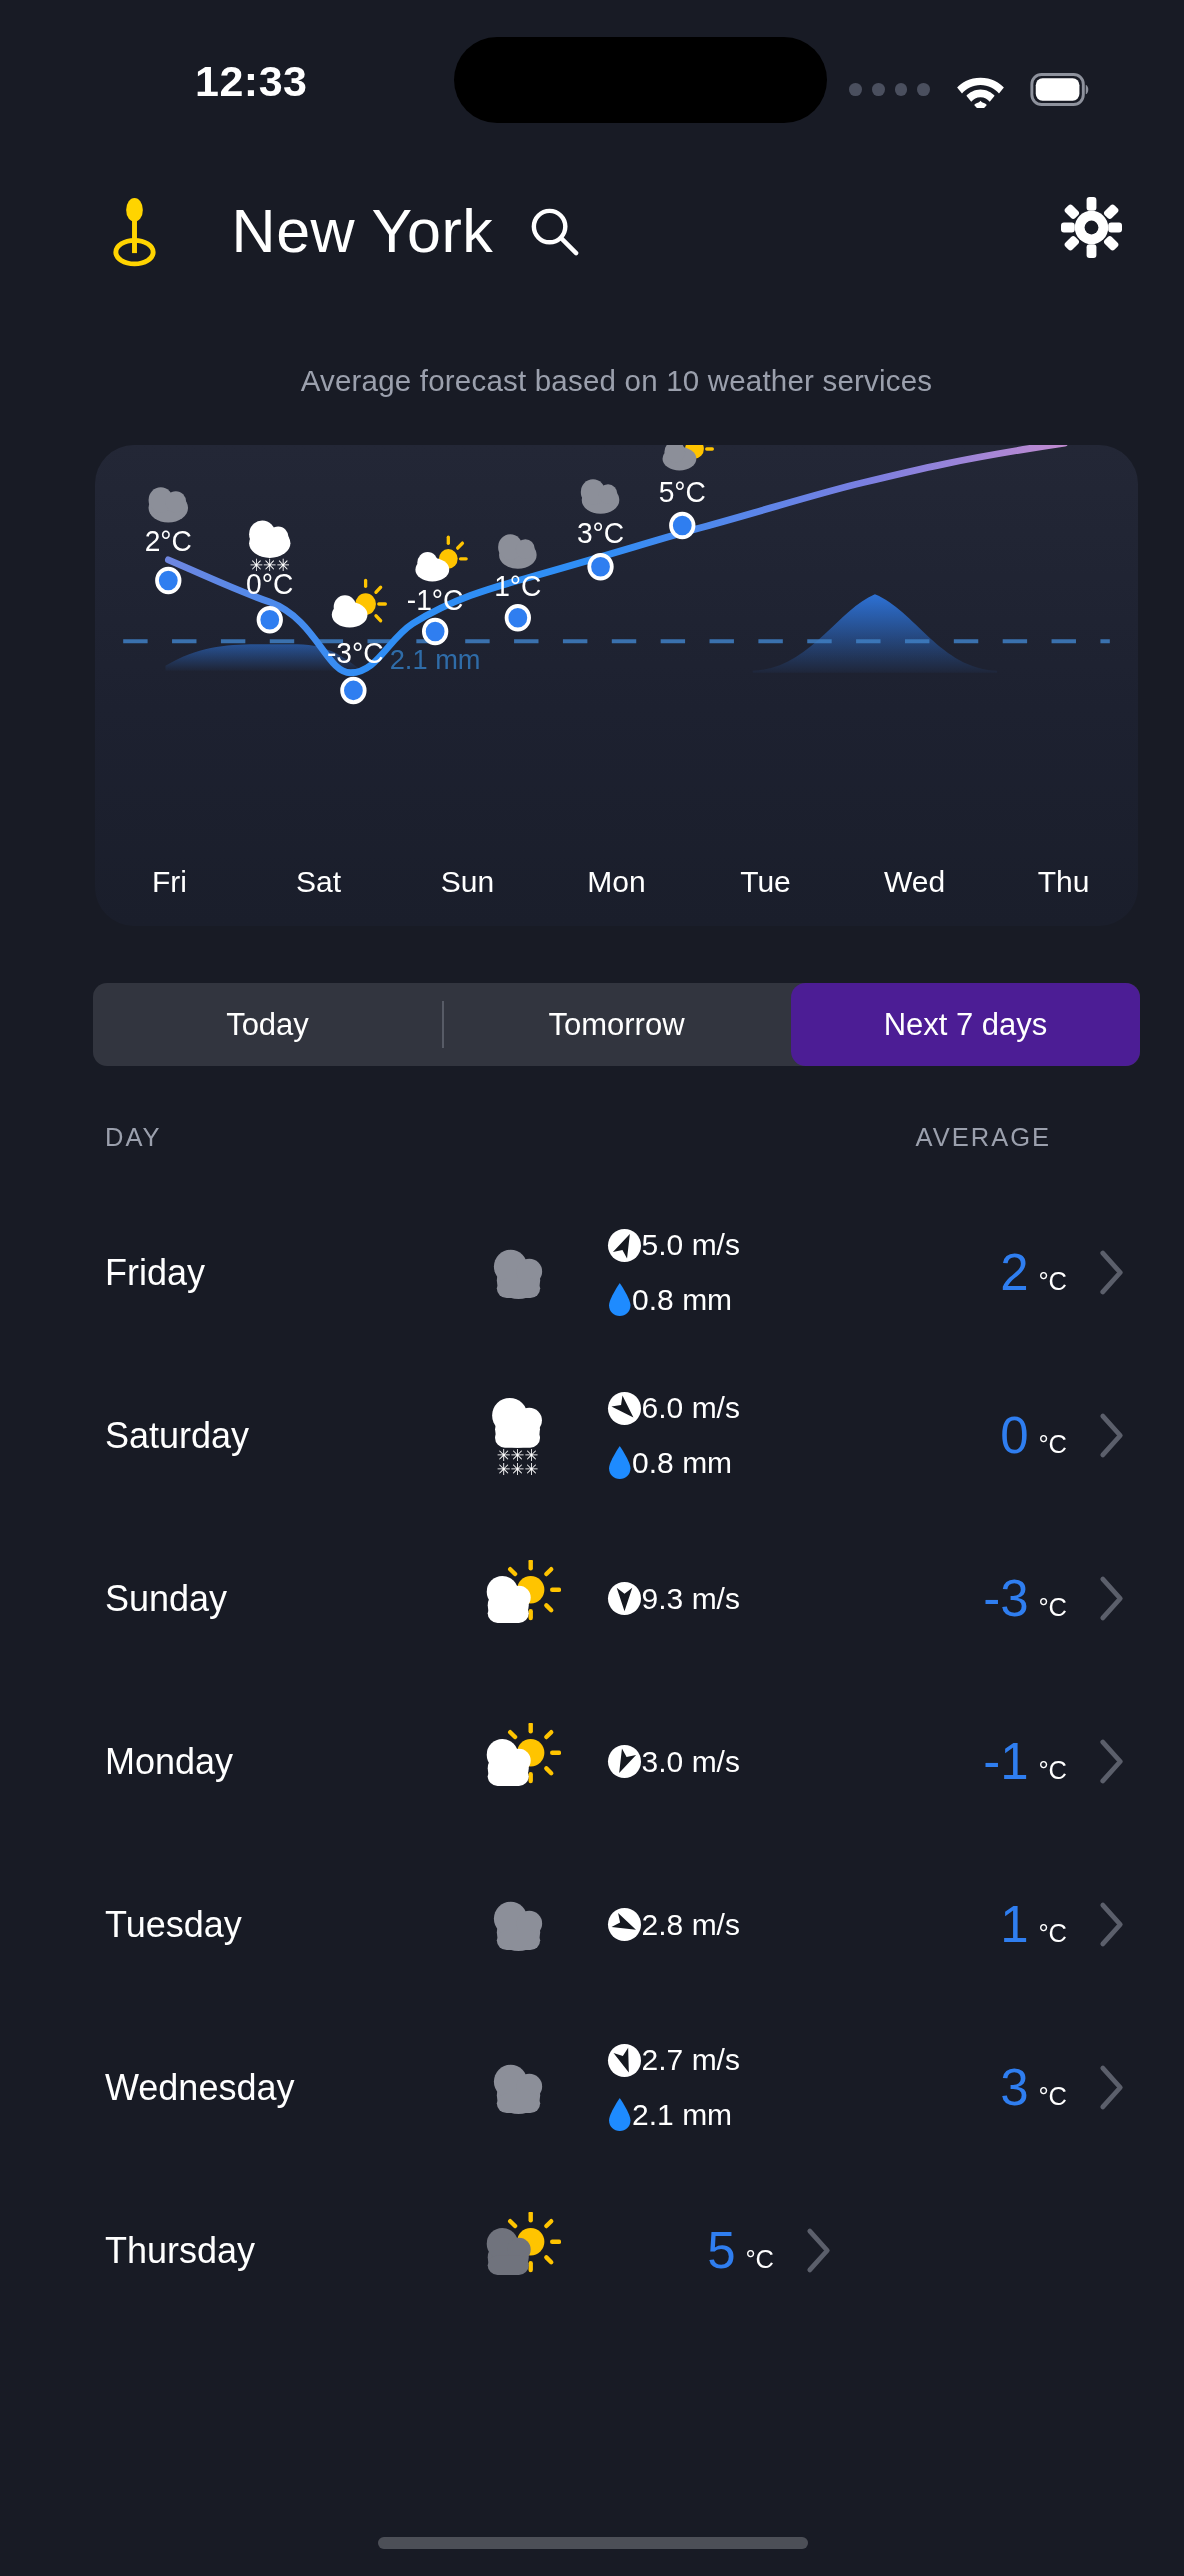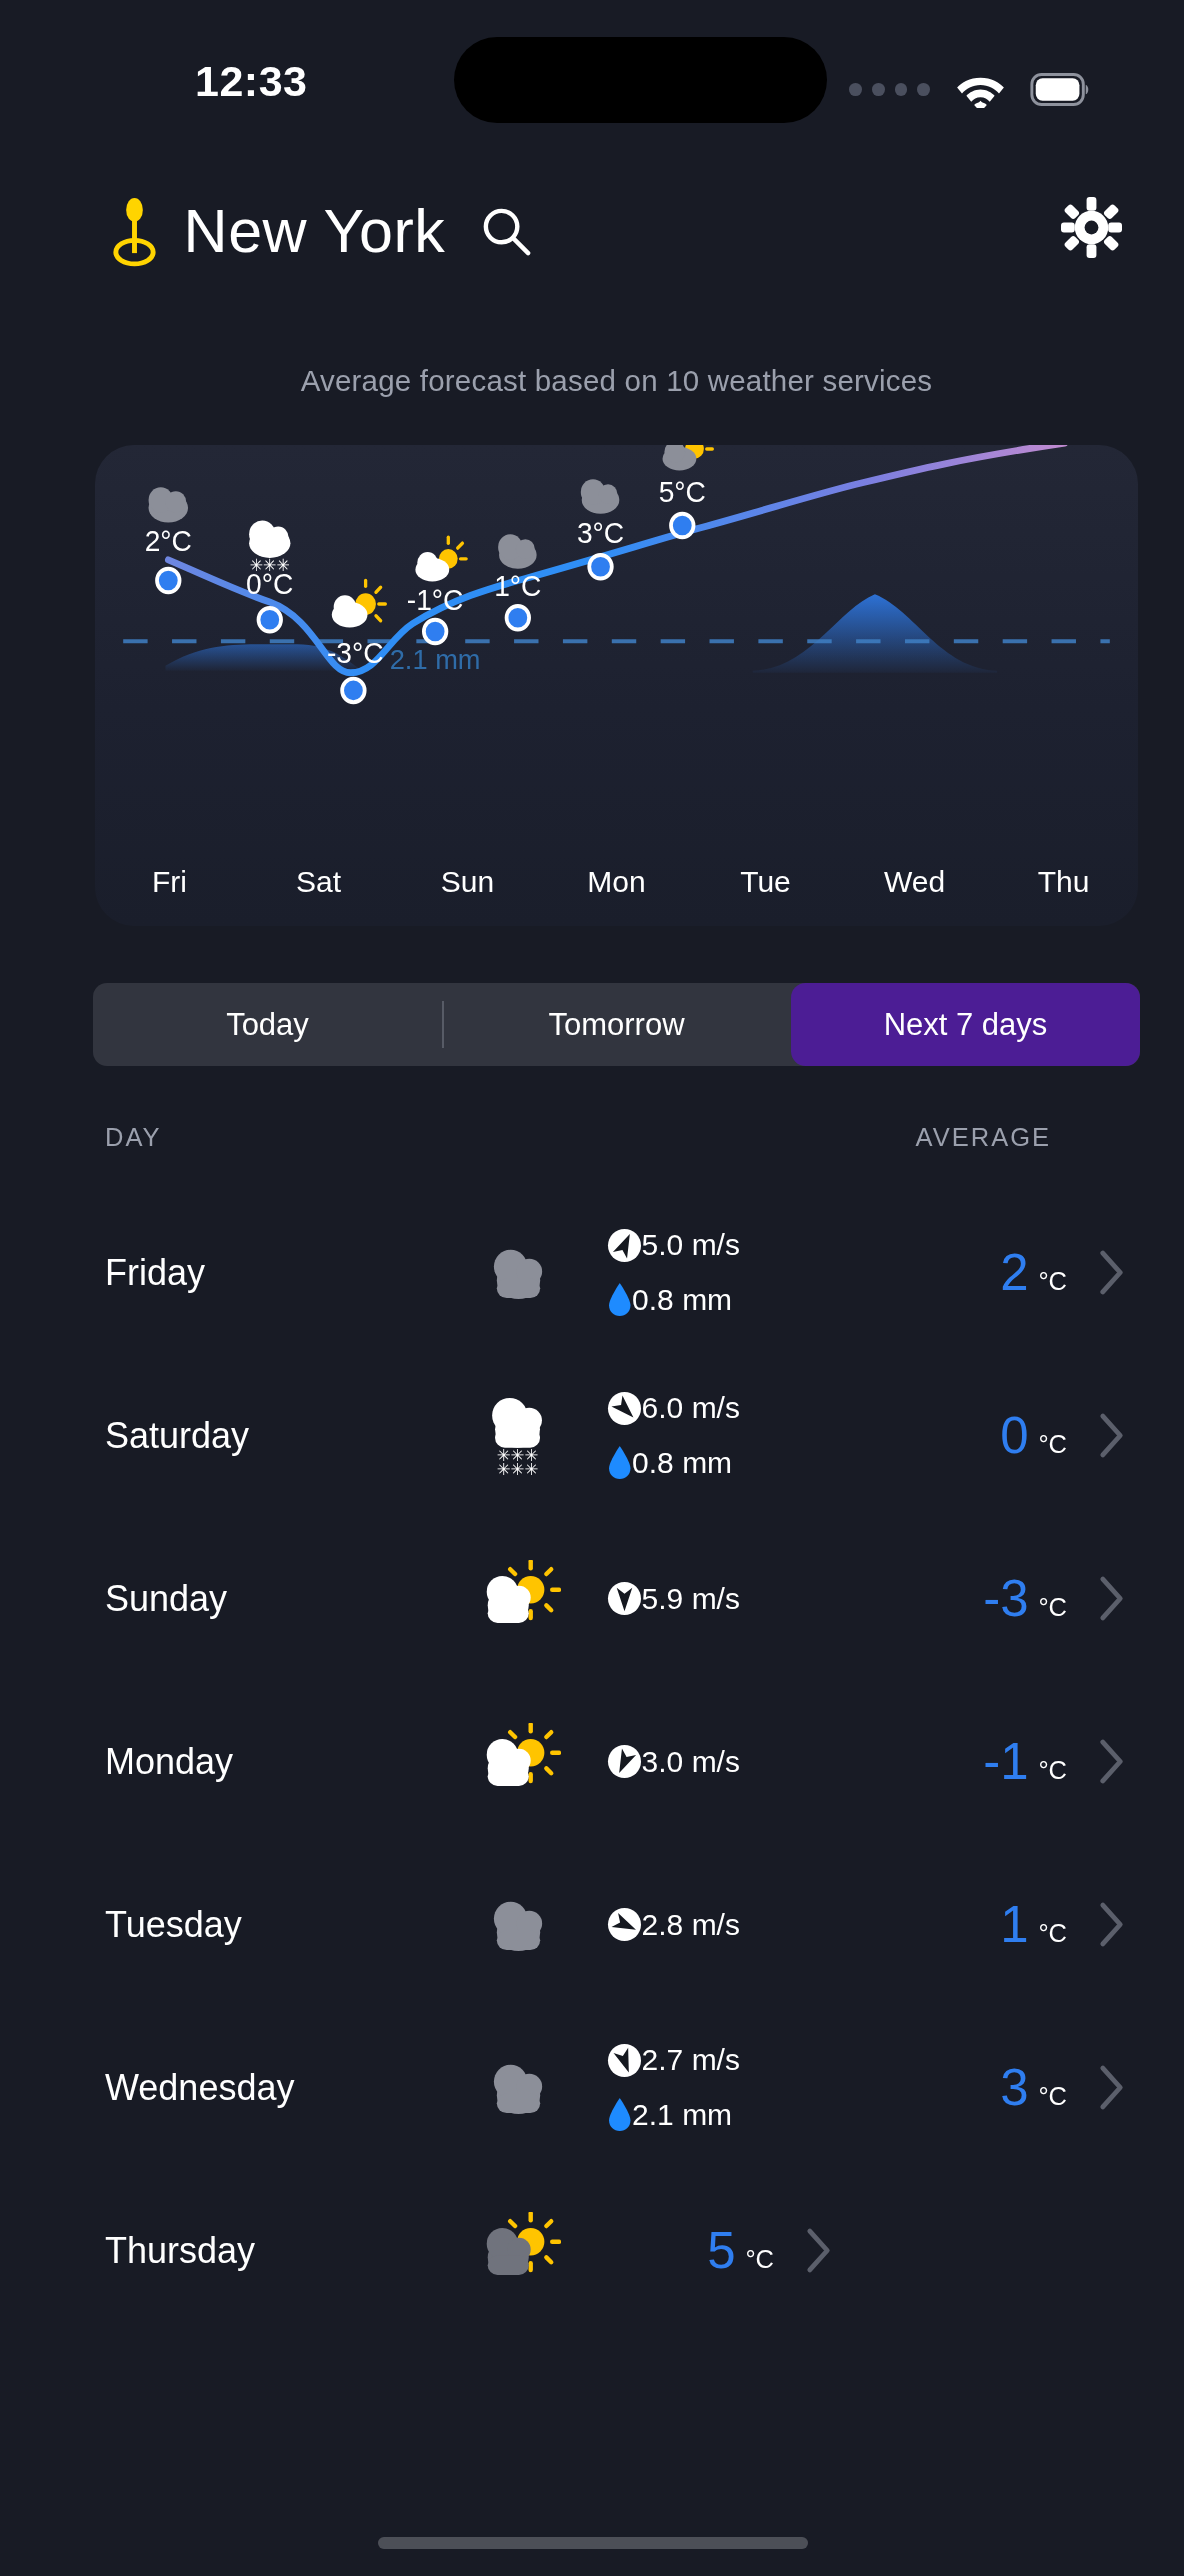--- a/index.html
+++ b/index.html
@@ -22,21 +22,21 @@
     width: 373px; height: 86px; border-radius: 47px; background: #000000;
   }
   .sb-right { position: absolute; right: 94px; top: 71px; display: flex; align-items: center; gap: 25.5px; }
   .cell-dots { display: flex; gap: 9.8px; align-items: center; }
   .cell-dots i { width: 12.8px; height: 12.8px; border-radius: 50%; background: #4a4f5e; display: block; }
   .wifi svg, .batt svg { display: block; }
 
   
   .header { position: relative; height: 128px; padding: 0 59px; display: flex; align-items: center; }
   .pin { width: 55px; height: 71px; margin-right: 21.6px; flex: none; }
-  .city { font-size: 61px; font-weight: 400; color: #ffffff; letter-spacing: 0.5px; }
+  .city { font-size: 61px; font-weight: 400; color: #ffffff; letter-spacing: 0.5px; margin-left: 48px; }
   .search-btn { margin-left: 33px; width: 57px; height: 57px; flex: none; }
   .gear-btn { position: absolute; right: 63px; top: 29.5px; width: 61px; height: 61px; }
 
   
   .subtitle {
     text-align: center; color: #9ba0ad; font-size: 29.5px;
     margin-top: 69px; letter-spacing: 0.2px;
   }
 
   
@@ -400,21 +400,21 @@
     </svg>
         </div>
     <div class="r-metrics">
       <div class="metric">
         <svg width="35" height="35" viewBox="0 0 36 36">
     <circle cx="18" cy="18" r="17" fill="#ffffff"></circle>
     <g transform="rotate(180 18 18)">
       <path d="M18 5 L26 29 L18 23 L10 29 Z" fill="#15181f"></path>
     </g>
   </svg>
-            <span>5.9 m/s</span>
+            <span>9.3 m/s</span>
       </div>
 
     </div>
     <div class="r-temp">
       <span class="val">-3</span>
       <span class="unit">°C</span>
     </div>
     <div class="r-chev">
           <svg width="31" height="51" viewBox="0 0 32 52">
     <polyline points="6,6 24,26 6,46" fill="none" stroke="#5b5f6b" stroke-width="5" stroke-linecap="round" stroke-linejoin="round"></polyline>

